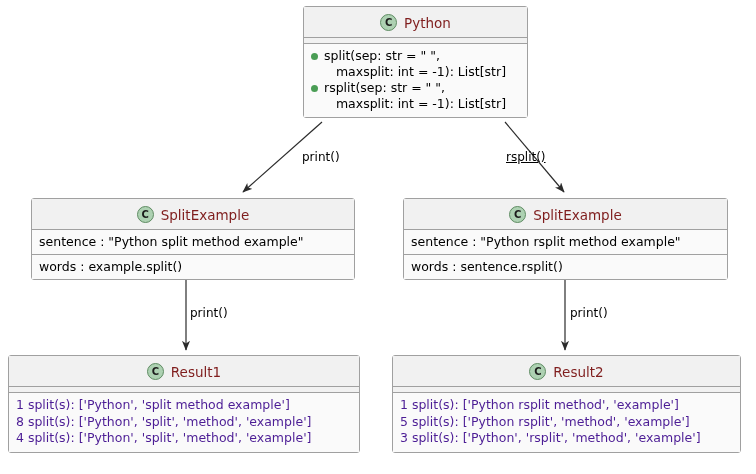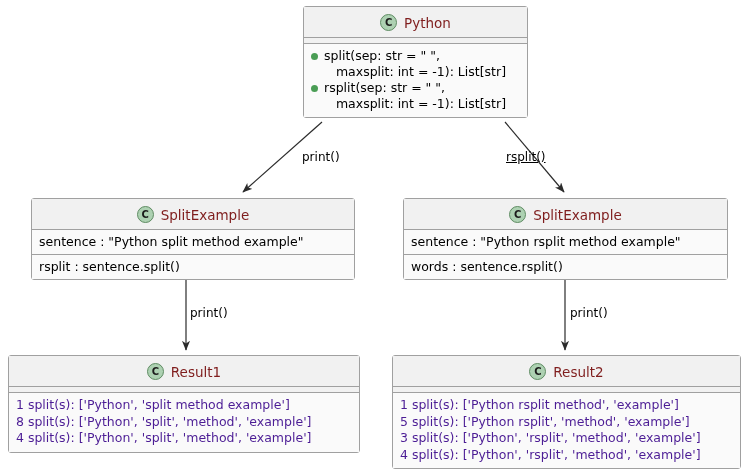--- a/index.html
+++ b/index.html
@@ -133,21 +133,21 @@
   </div>
 
   <div class="uml-class" style="left:31px;top:198px;width:324px;">
     <div class="uml-header">
       <span class="cicon">C</span>
       <span class="uml-header-title">SplitExample</span>
     </div>
     <div class="sep"></div>
     <div class="attr-row">sentence : "Python split method example"</div>
     <div class="sep"></div>
-    <div class="attr-row">rsplit : sentence.split()</div>
+    <div class="attr-row">words : example.split()</div>
   </div>
 
   <div class="uml-class" style="left:403px;top:198px;width:325px;">
     <div class="uml-header">
       <span class="cicon">C</span>
       <span class="uml-header-title">SplitExample</span>
     </div>
     <div class="sep"></div>
     <div class="attr-row">sentence : "Python rsplit method example"</div>
     <div class="sep"></div>
@@ -174,21 +174,20 @@
       <span class="cicon">C</span>
       <span class="uml-header-title">Result2</span>
     </div>
     <div class="sep"></div>
     <div class="empty-compartment"></div>
     <div class="sep"></div>
     <div class="uml-body">
       <div class="result-line">1 split(s): ['Python rsplit method', 'example']</div>
       <div class="result-line">5 split(s): ['Python rsplit', 'method', 'example']</div>
       <div class="result-line">3 split(s): ['Python', 'rsplit', 'method', 'example']</div>
-      <div class="result-line">4 split(s): ['Python', 'rsplit', 'method', 'example']</div>
     </div>
   </div>
 
   <div class="edge-label" style="left:302px;top:150px;">print()</div>
   <div class="edge-label" style="left:506px;top:150px;text-decoration:underline;">rsplit()</div>
   <div class="edge-label" style="left:190px;top:306px;">print()</div>
   <div class="edge-label" style="left:570px;top:306px;">print()</div>
 
 </div>
 

